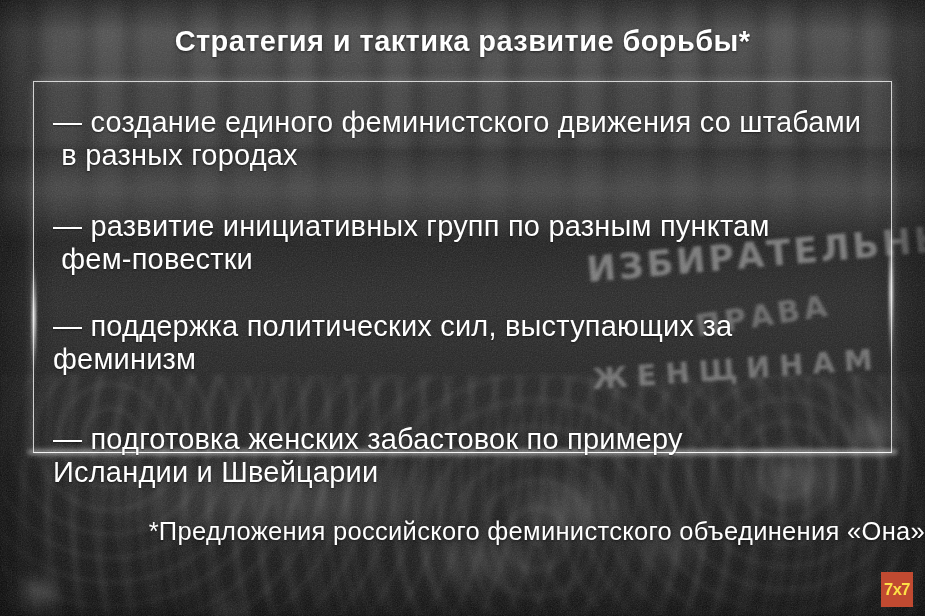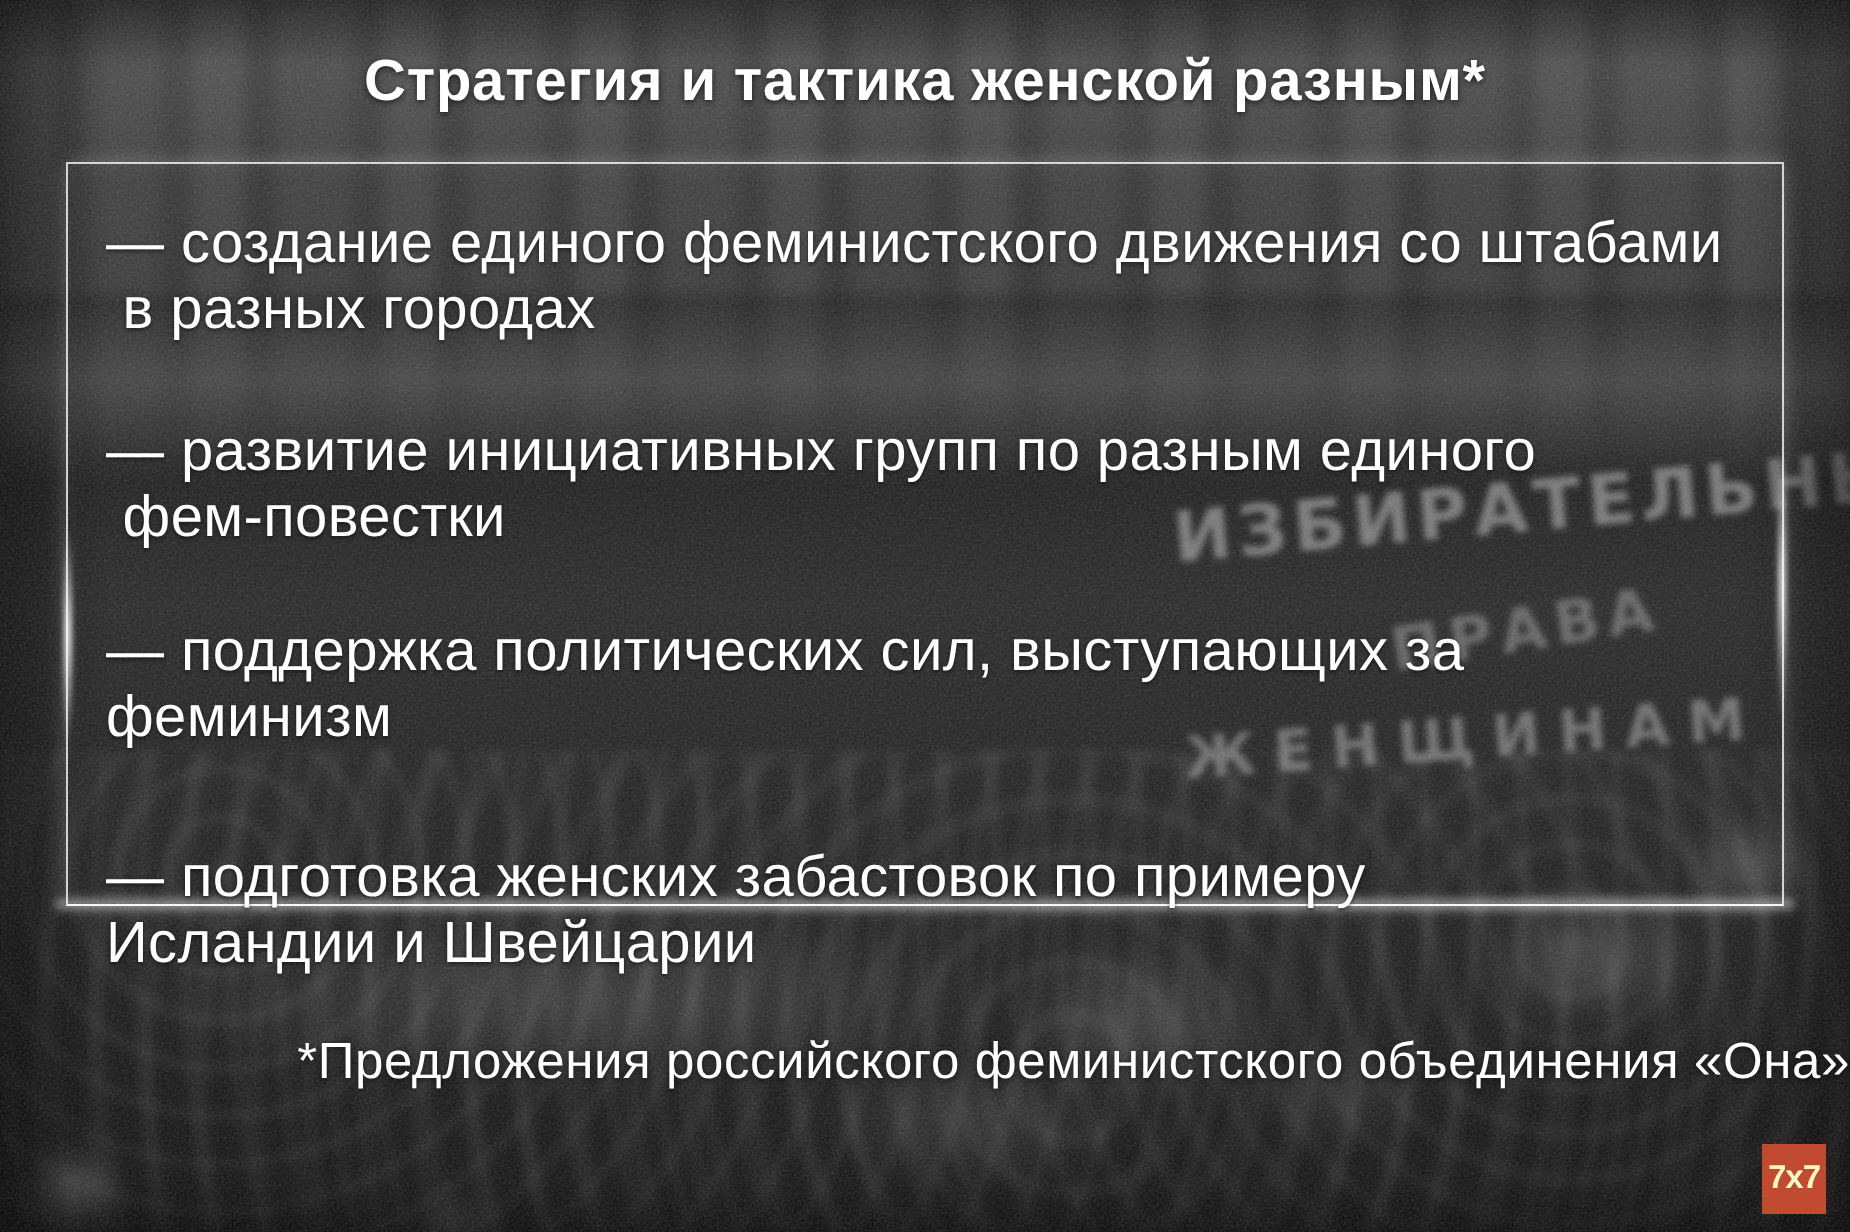--- a/index.html
+++ b/index.html
@@ -61,21 +61,21 @@
   .box-content{position:absolute;inset:0;padding:24px 18px 0 19px;box-sizing:border-box;}
   .strategy-item{color:#fff;font-size:29px;line-height:33px;letter-spacing:.2px;
     white-space:pre-wrap;text-shadow:0 1px 2px rgba(0,0,0,.55);}
   .strategy-item:nth-child(1){margin-bottom:38px;}
   .strategy-item:nth-child(2){margin-bottom:34px;}
   .strategy-item:nth-child(3){margin-bottom:47px;}
   .footnote{position:absolute;top:517px;left:0;right:0;text-align:right;color:#fff;
     font-size:25.5px;letter-spacing:.3px;text-shadow:0 1px 3px rgba(0,0,0,.6);}
   .watermark{position:absolute;left:881px;top:572px;width:32px;height:35px;
     display:flex;align-items:center;justify-content:center;
-    color:#fef9c3;font-weight:700;font-size:16.5px;letter-spacing:-.5px;}
+    color:#fde047;font-weight:700;font-size:16.5px;letter-spacing:-.5px;}
 </style>
 </head>
 <body>
 
 <div class="canvas">
 
   <div class="bg-base"></div>
   <div class="bg-buildings"></div>
   <div class="bg-bands"></div>
   <div class="crowd"></div>
@@ -92,30 +92,30 @@
   <div class="banner banner-3">ЖЕНЩИНАМ</div>
   <div class="vignette"></div>
   <svg class="grain" width="925" height="616">
     <filter id="g">
         <feTurbulence type="fractalNoise" baseFrequency="0.8" numOctaves="2" stitchTiles="stitch"></feTurbulence>
       <feColorMatrix type="saturate" values="0"></feColorMatrix>
       </filter>
     <rect width="100%" height="100%" filter="url(#g)"></rect>
   </svg>
 
-  <div class="title">Стратегия и тактика женской разным*</div>
+  <div class="title">Стратегия и тактика развитие борьбы*</div>
 
   <div class="strategy-box">
     <div class="flare flare-left"></div>
     <div class="flare flare-right"></div>
     <div class="glow-bottom"></div>
     <div class="box-content">
       <div class="strategy-item">— создание единого феминистского движения со штабами
  в разных городах</div>
-      <div class="strategy-item">— развитие инициативных групп по разным единого
+      <div class="strategy-item">— развитие инициативных групп по разным пунктам
  фем-повестки</div>
       <div class="strategy-item">— поддержка политических сил, выступающих за феминизм</div>
       <div class="strategy-item">— подготовка женских забастовок по примеру
 Исландии и Швейцарии</div>
     </div>
   </div>
 
   <div class="footnote">*Предложения российского феминистского объединения «Она»</div>
 
   <div class="watermark" style="background-color: rgb(193, 74, 49);">7x7</div>

